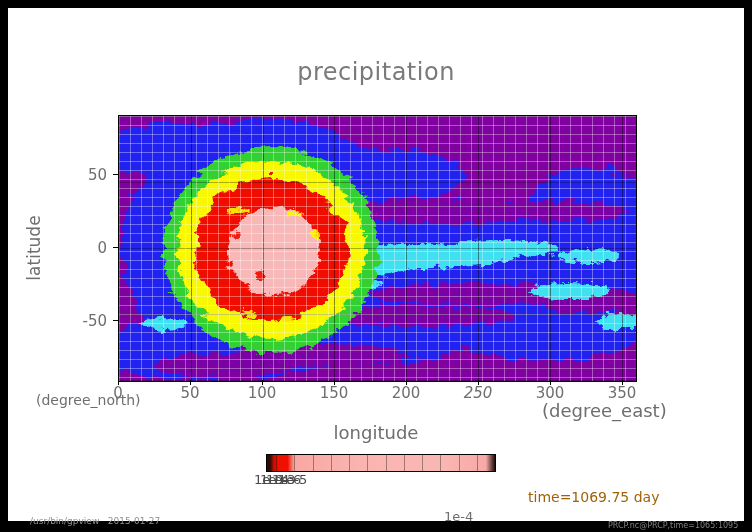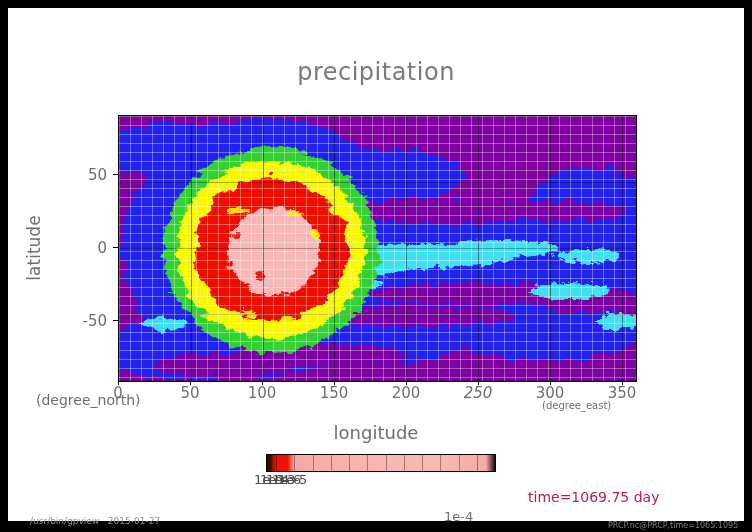--- a/index.html
+++ b/index.html
@@ -70,36 +70,36 @@
     width:140px;text-align:center;
     font-size:17px;color:#6e6e6e;
     transform:rotate(-90deg);
     transform-origin:center center;
   }
   #xlabel{
     left:0;top:414px;width:736px;
     text-align:center;font-size:18px;color:#6e6e6e;
   }
   #degnorth{left:28px;top:384px;font-size:14px;color:#6e6e6e;}
-  #degeast{left:534px;top:392px;font-size:10px;color:#6e6e6e;}
+  #degeast{left:534px;top:392px;font-size:18px;color:#6e6e6e;}
 
   
   #cbar{
     position:absolute;
     left:258px;top:446px;
     width:228px;height:16px;
     border:1px solid #000;
   }
   #cbarfill{position:absolute;inset:0;}
   #cbarticks{position:absolute;inset:0;}
   .cbt{position:absolute;top:0;bottom:0;width:1px;background:rgba(0,0,0,.35);}
   .cblab{font-size:13px;color:#4a4a4a;top:464px;}
   #cblab-right{left:436px;font-size:13px;color:#6e6e6e;top:464px;margin-top:37px;}
 
-  #timetext{left:520px;top:481px;font-size:14px;color:#be185d;}
+  #timetext{left:520px;top:481px;font-size:14px;color:#a16207;}
   #footleft{left:22px;top:508px;font-size:9px;color:#909090;}
   #footright{left:600px;top:513px;font-size:8px;color:#808080;}
 </style>
 </head>
 <body>
 
 <div id="page">
   <div id="paper">
 
     <div class="txt" id="title">precipitation</div>

